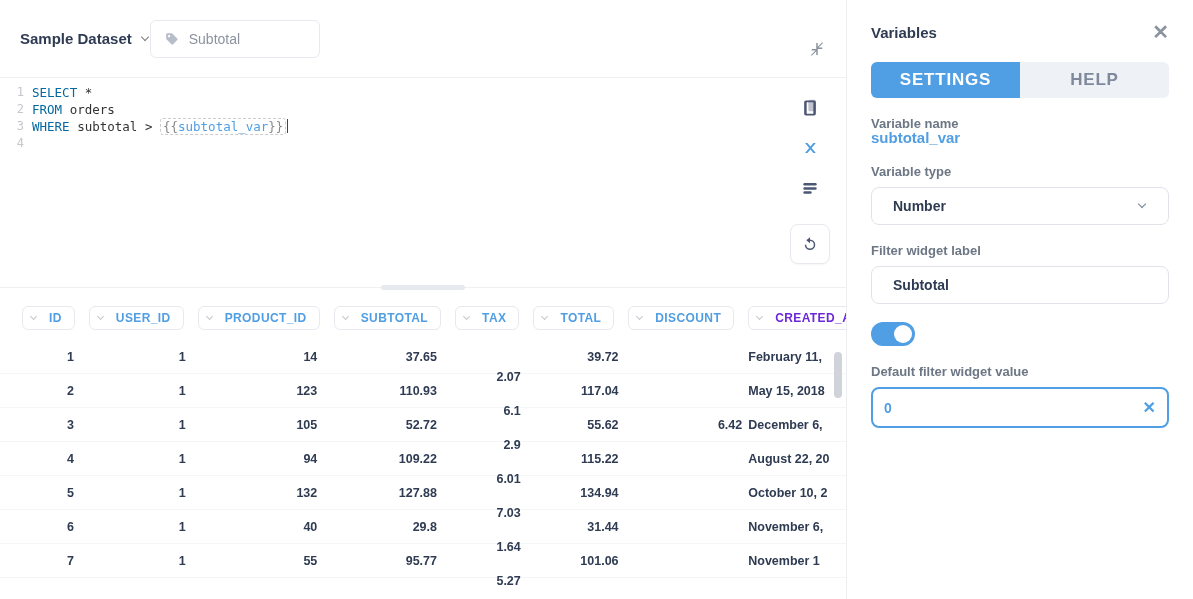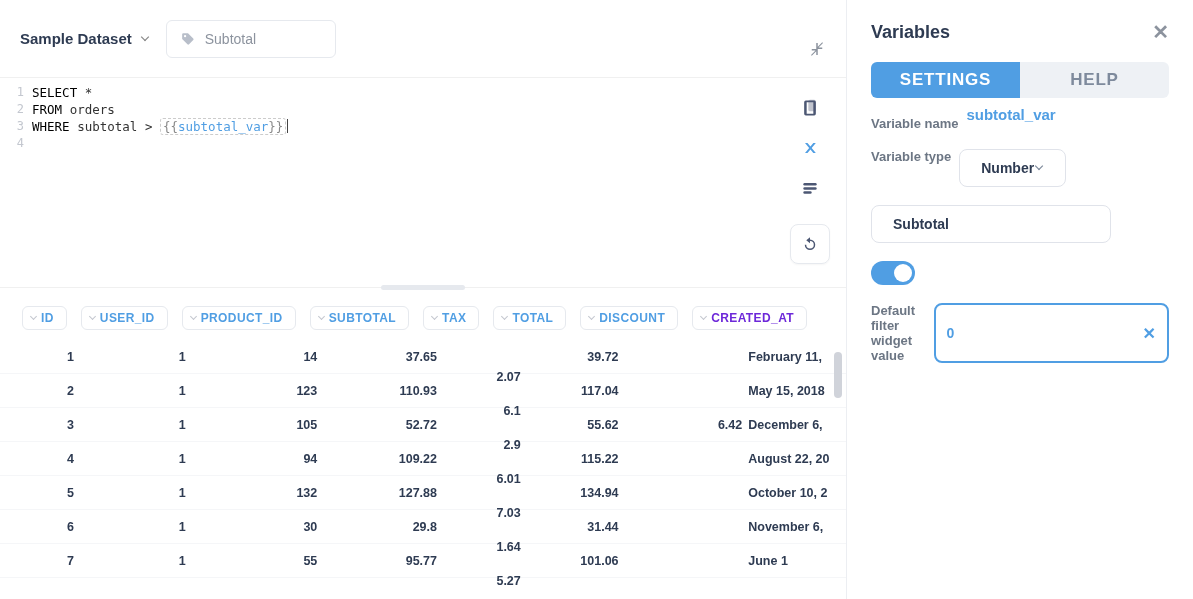--- a/index.html
+++ b/index.html
@@ -19,21 +19,20 @@
     width: 846px; height: 599px;
     display: flex;
     flex-direction: column;
   }
   .topbar {
     height: 78px;
     display: flex;
     align-items: center;
     padding: 0 20px;
     border-bottom: 1px solid #f0f0f0;
-    gap: 16px;
   }
   .db-select {
     display: inline-flex;
     align-items: center;
     font-weight: 700;
     color: #2E3B52;
     cursor: pointer;
     gap: 8px;
     font-size: 15px;
   }
@@ -73,21 +72,21 @@
   }
   .gutter div { line-height: 17px; }
   .code {
     flex: 1;
     padding: 6px 8px;
     font-family: "SFMono-Regular", Menlo, Consolas, monospace;
     font-size: 12.5px;
     line-height: 17px;
     white-space: pre;
   }
-  .kw { color: #000000; text-align: right; }
+  .kw { color: #0369a1; text-align: right; }
   .ident { color: #333; }
   .tmpl-brace { color: #888; border: 1px dashed #ccc; border-radius: 3px; padding: 0 2px;}
   .tmpl { color: #509EE3; }
   .cursor {
     display: inline-block;
     width: 1px; height: 14px;
     background: #444;
     vertical-align: -2px;
     margin-left: 1px;
   }
@@ -143,21 +142,21 @@
     padding-left: 22px;
     align-items: center;
     margin-bottom: 10px;
   }
   .col-chip {
     border: 1px solid #e6e9ee;
     border-radius: 6px;
     padding: 4px 12px 4px 8px;
     display: inline-flex;
     align-items: center;
-    gap: 3px;
+    gap: 11px;
     font-size: 12px;
     font-weight: 700;
     letter-spacing: 0.4px;
     color: #509EE3;
     cursor: pointer;
     white-space: nowrap;
   }
   .mini-chev {
     width: 5px; height: 5px;
     border-right: 1.6px solid #c3c7cf;
@@ -204,21 +203,21 @@
     background: #fff;
     padding: 20px 24px 0;
     display: flex;
     flex-direction: column;
     gap: 18px;
   }
   .panel-head {
     display: flex; align-items: center; justify-content: space-between;
   }
   .panel-head h2 {
-    font-size: 18px;
+    font-size: 15px;
     font-weight: 800;
     color: #2E3B52;
   }
   .close-x {
     font-size: 20px;
     color: #8C939E;
     cursor: pointer;
     font-weight: 700;
   }
   .seg {
@@ -281,21 +280,21 @@
     position: relative;
     cursor: pointer;
   }
   .toggle .knob {
     position: absolute;
     right: 3px; top: 3px;
     width: 18px; height: 18px;
     background: #fff;
     border-radius: 50%;
   }
-  .group { display: flex; flex-direction: row; gap: 8px; }
+  .group { display: flex; flex-direction: column; gap: 8px; }
 </style>
 </head>
 <body>
 
 <div class="main">
   <div class="topbar">
     <div class="db-select">
       <span>Sample Dataset</span>
       <span class="chev"></span>
     </div>
@@ -434,36 +433,36 @@
           <div class="c c2">132</div>
           <div class="c c3">127.88</div>
           <div class="c c4">7.03</div>
           <div class="c c5">134.94</div>
           <div class="c c6"></div>
           <div class="c c7">October 10, 2</div>
         </div>
         <div class="row">
           <div class="c c0">6</div>
           <div class="c c1">1</div>
-          <div class="c c2">30</div>
+          <div class="c c2">40</div>
           <div class="c c3">29.8</div>
           <div class="c c4">1.64</div>
           <div class="c c5">31.44</div>
           <div class="c c6"></div>
           <div class="c c7">November 6,</div>
         </div>
         <div class="row">
           <div class="c c0">7</div>
           <div class="c c1">1</div>
           <div class="c c2">55</div>
           <div class="c c3">95.77</div>
           <div class="c c4">5.27</div>
           <div class="c c5">101.06</div>
           <div class="c c6"></div>
-          <div class="c c7">June 1</div>
+          <div class="c c7">November 1</div>
         </div>
       </div>
     <div class="vscroll-thumb"></div>
   </div>
 </div>
 
 <div class="panel">
   <div class="panel-head">
     <h2>Variables</h2>
     <span class="close-x">✕</span>
@@ -480,20 +479,21 @@
 
   <div class="group">
     <div class="field-label">Variable type</div>
     <div class="sel">
       <span>Number</span>
       <span class="chev" style="border-color:#7E8A9C"></span>
     </div>
   </div>
 
   <div class="group">
+    <div class="field-label">Filter widget label</div>
     <div class="txt">
       <input value="Subtotal" style="">
     </div>
   </div>
 
   <div class="group">
     <div class="toggle">
         <div class="knob"></div>
       </div>
   </div>

